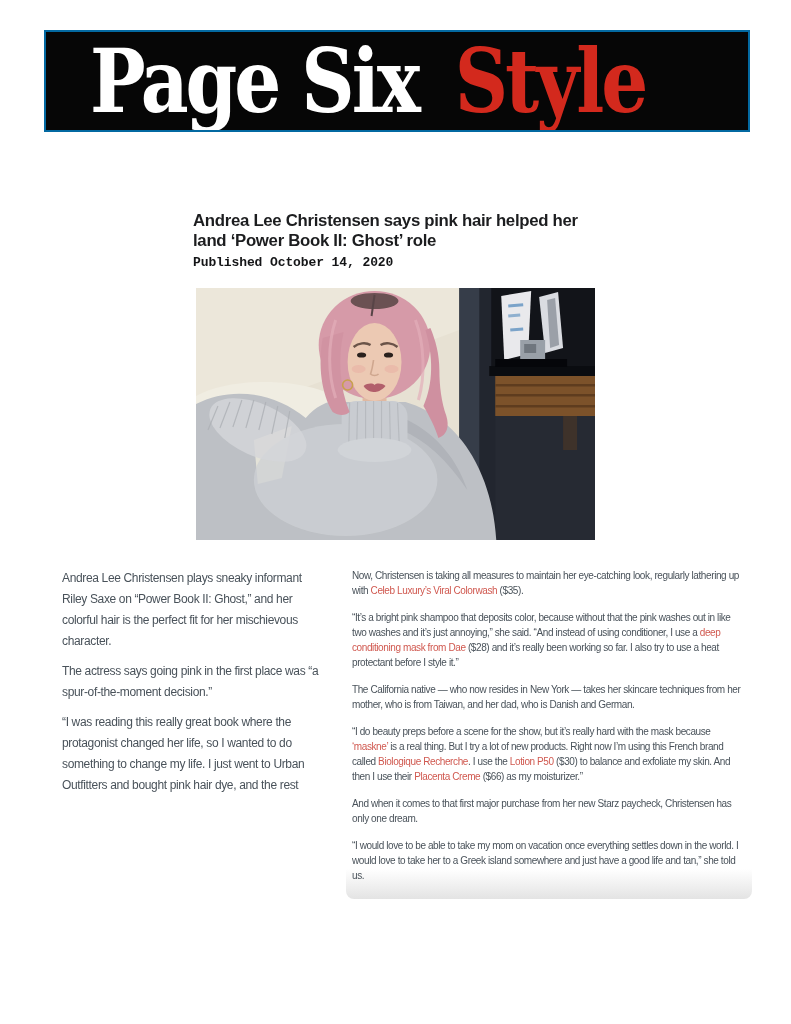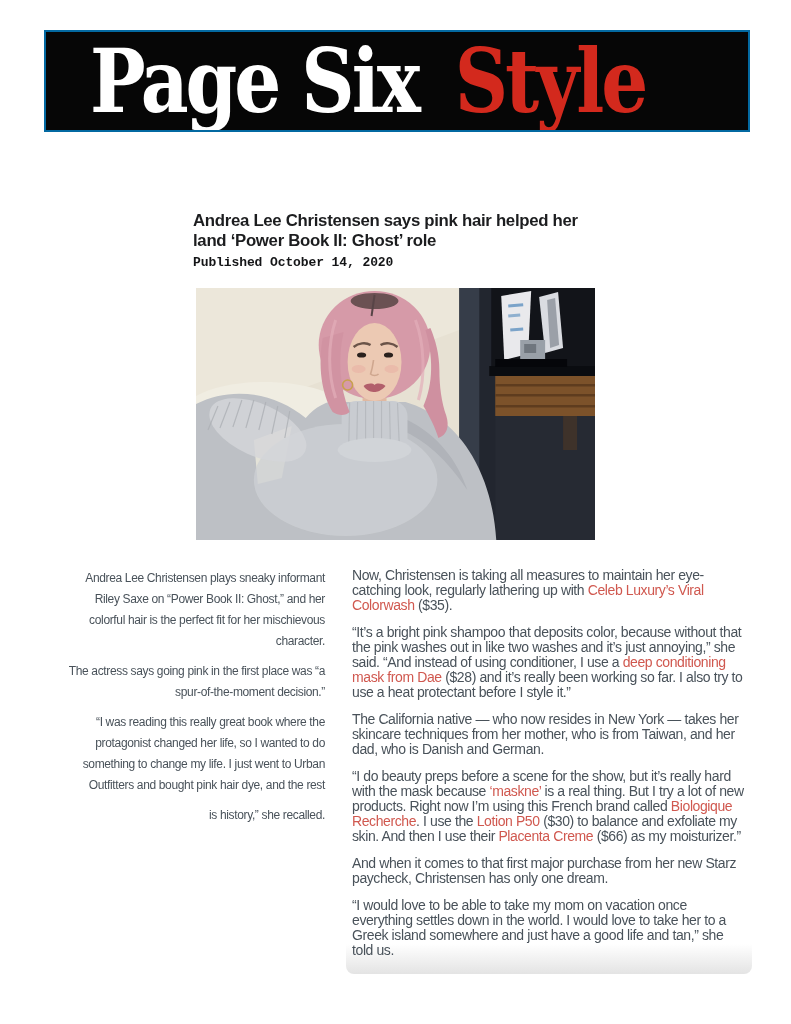--- a/index.html
+++ b/index.html
@@ -33,26 +33,26 @@
   }
 
   
   .photo { position:absolute; left:196px; top:288px; width:399px; height:252px; }
   .photo svg { display:block; }
 
   
   .columns { position:absolute; left:62px; top:568px; width:684px; display:flex; }
   .col-left {
     width:263px; margin-right:27px;
-    font-size:12px; letter-spacing:-0.35px; line-height:21px; color:#49525a;text-align:right;
+    font-size:12px; letter-spacing:-0.35px; line-height:21px; color:#49525a;
   }
   .col-left p { margin:0 0 9px 0; }
   .col-right {
     position:relative; z-index:0; width:394px; padding-bottom:4px;
-    font-size:14px; letter-spacing:-0.4px; line-height:15px; color:#49525a;
+    font-size:10px; letter-spacing:-0.4px; line-height:15px; color:#49525a;
   }
   .col-right p { margin:0 0 12px 0; }
   .fade {
     position:absolute; z-index:-1; left:-6px; right:-6px; bottom:0; height:30px;
     background:linear-gradient(to bottom, rgba(236,236,236,0), rgba(226,226,226,0.95));
     border-radius:0 0 8px 8px;
   }
   a.link { color:#d0584f; text-decoration:none; cursor:pointer; }
 </style>
 </head>
@@ -167,21 +167,20 @@
         </g>
       </g>
     </svg>
   </div>
 
   <div class="columns">
     <div class="col-left">
       <p><span>Andrea Lee Christensen plays sneaky informant Riley Saxe on “Power Book II: Ghost,” and her colorful hair is the perfect fit for her mischievous character.</span></p>
       <p><span>The actress says going pink in the first place was “a spur-of-the-moment decision.”</span></p>
       <p><span>“I was reading this really great book where the protagonist changed her life, so I wanted to do something to change my life. I just went to Urban Outfitters and bought pink hair dye, and the rest</span></p>
-      <p><span>is history,” she recalled.</span></p>
     </div>
     <div class="col-right">
       <div class="fade"></div>
       <p><span>Now, Christensen is taking all measures to maintain her eye-catching look, regularly lathering up with </span><a class="link" href="#">Celeb Luxury’s Viral Colorwash</a><span> ($35).</span></p>
       <p><span>“It’s a bright pink shampoo that deposits color, because without that the pink washes out in like two washes and it’s just annoying,” she said. “And instead of using conditioner, I use a </span><a class="link" href="#">deep conditioning mask from Dae</a><span> ($28) and it’s really been working so far. I also try to use a heat protectant before I style it.”</span></p>
       <p><span>The California native — who now resides in New York — takes her skincare techniques from her mother, who is from Taiwan, and her dad, who is Danish and German.</span></p>
       <p><span>“I do beauty preps before a scene for the show, but it’s really hard with the mask because </span><a class="link" href="#">‘maskne’</a><span> is a real thing. But I try a lot of new products. Right now I’m using this French brand called </span><a class="link" href="#">Biologique Recherche</a><span>. I use the </span><a class="link" href="#">Lotion P50</a><span> ($30) to balance and exfoliate my skin. And then I use their </span><a class="link" href="#">Placenta Creme</a><span> ($66) as my moisturizer.”</span></p>
       <p><span>And when it comes to that first major purchase from her new Starz paycheck, Christensen has only one dream.</span></p>
       <p><span>“I would love to be able to take my mom on vacation once everything settles down in the world. I would love to take her to a Greek island somewhere and just have a good life and tan,” she told us.</span></p>
     </div>

